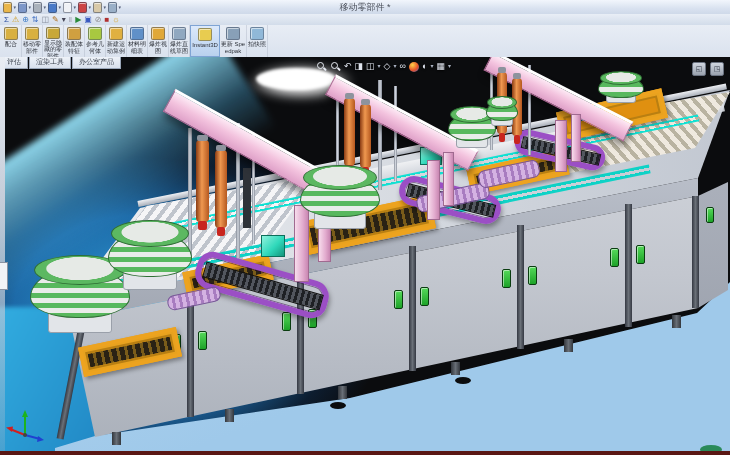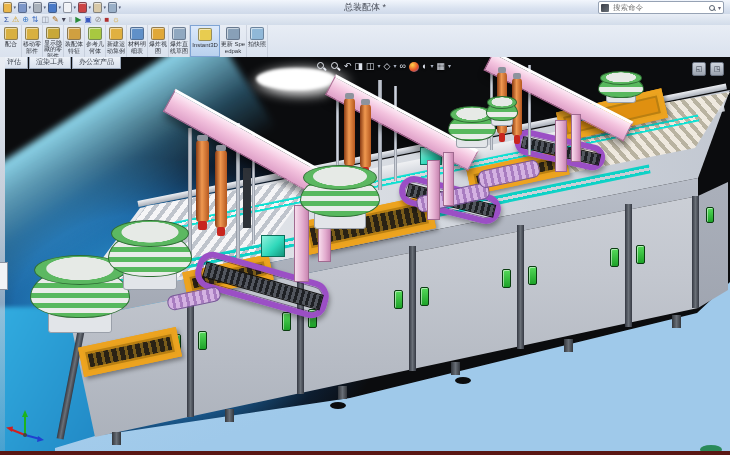--- a/index.html
+++ b/index.html
@@ -174,27 +174,21 @@
         <div class="qicon">
           <span class="blk" style="background: rgb(216, 201, 168);"></span>
           <span class="car">▾</span>
         </div>
 
         <div class="qicon">
           <span class="blk" style="background: rgb(154, 176, 200);"></span>
           <span class="car">▾</span>
         </div>
       </div>
-    <div class="wtitle">总装配体 *</div>
-    <div class="searchbox">
-      <span class="swico"></span>
-      <input placeholder="搜索命令" style="">
-      <span class="mag"></span>
-      <span class="car">▾</span>
-    </div>
+    <div class="wtitle">移动零部件 *</div>
   </div>
 
   <div class="toolbar2">
 
       <span class="t2icon" style="color: rgb(39, 74, 158);">Σ</span>
 
       <span class="t2icon" style="color: rgb(208, 154, 24);">⚠</span>
 
       <span class="t2icon" style="color: rgb(58, 122, 200);">⊕</span>
 

